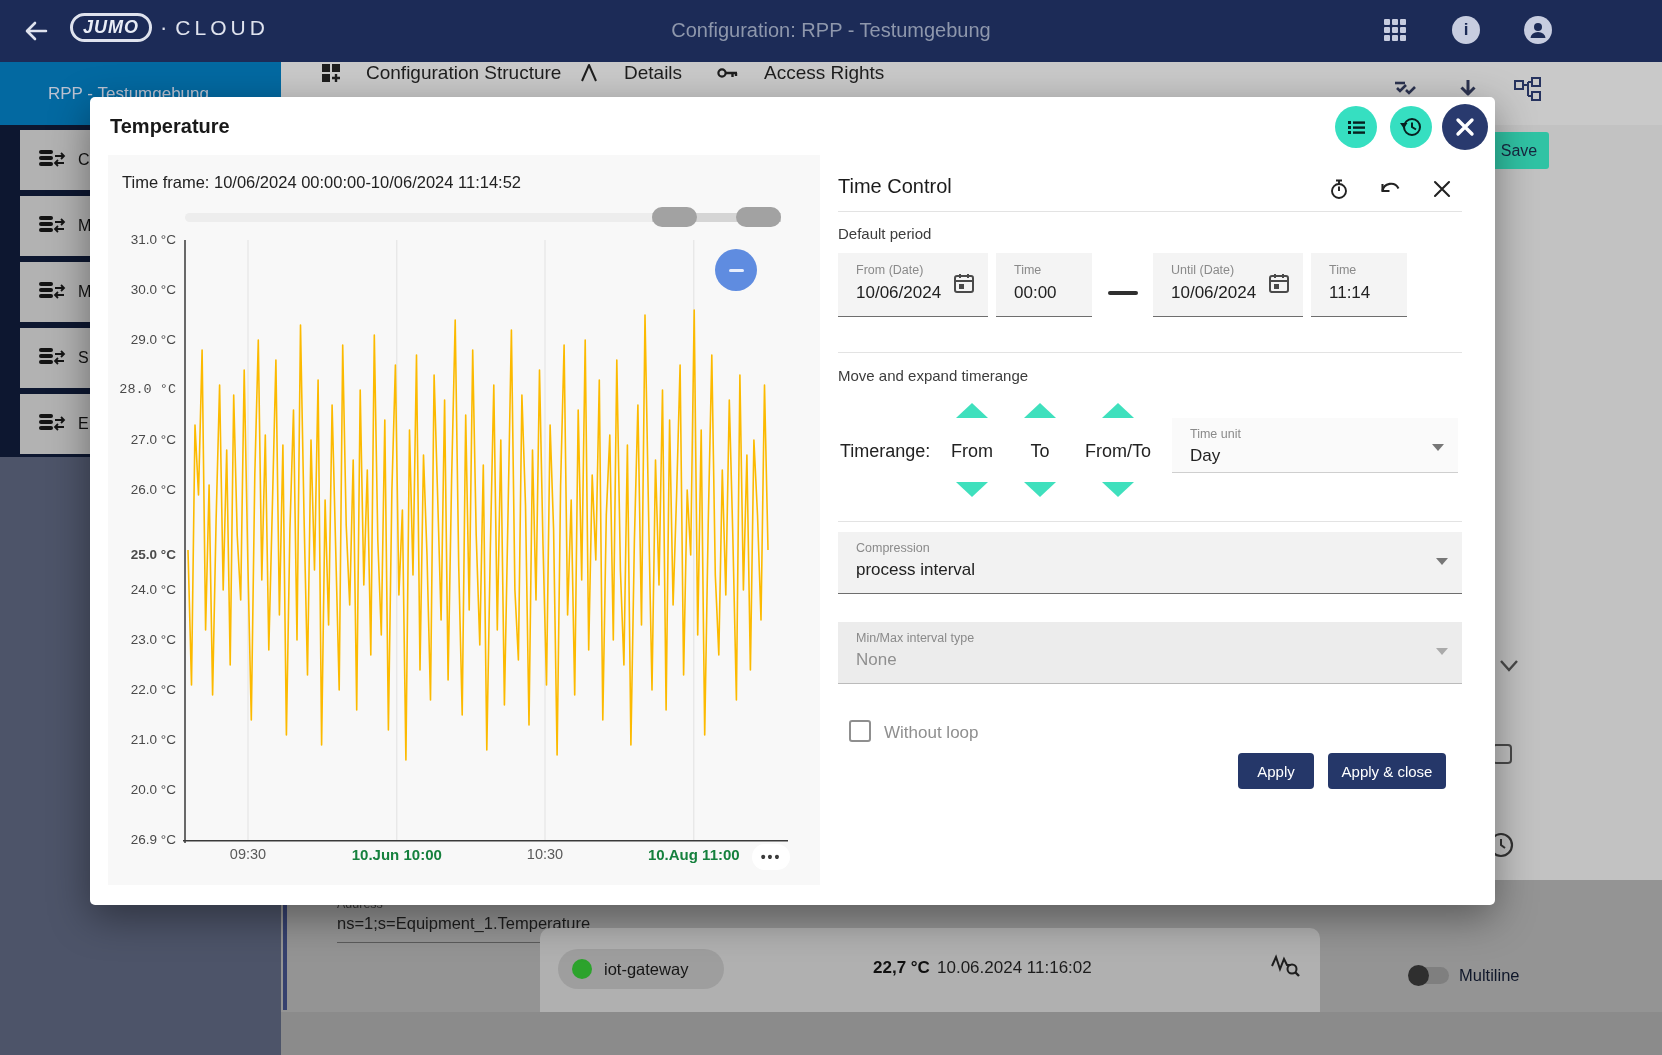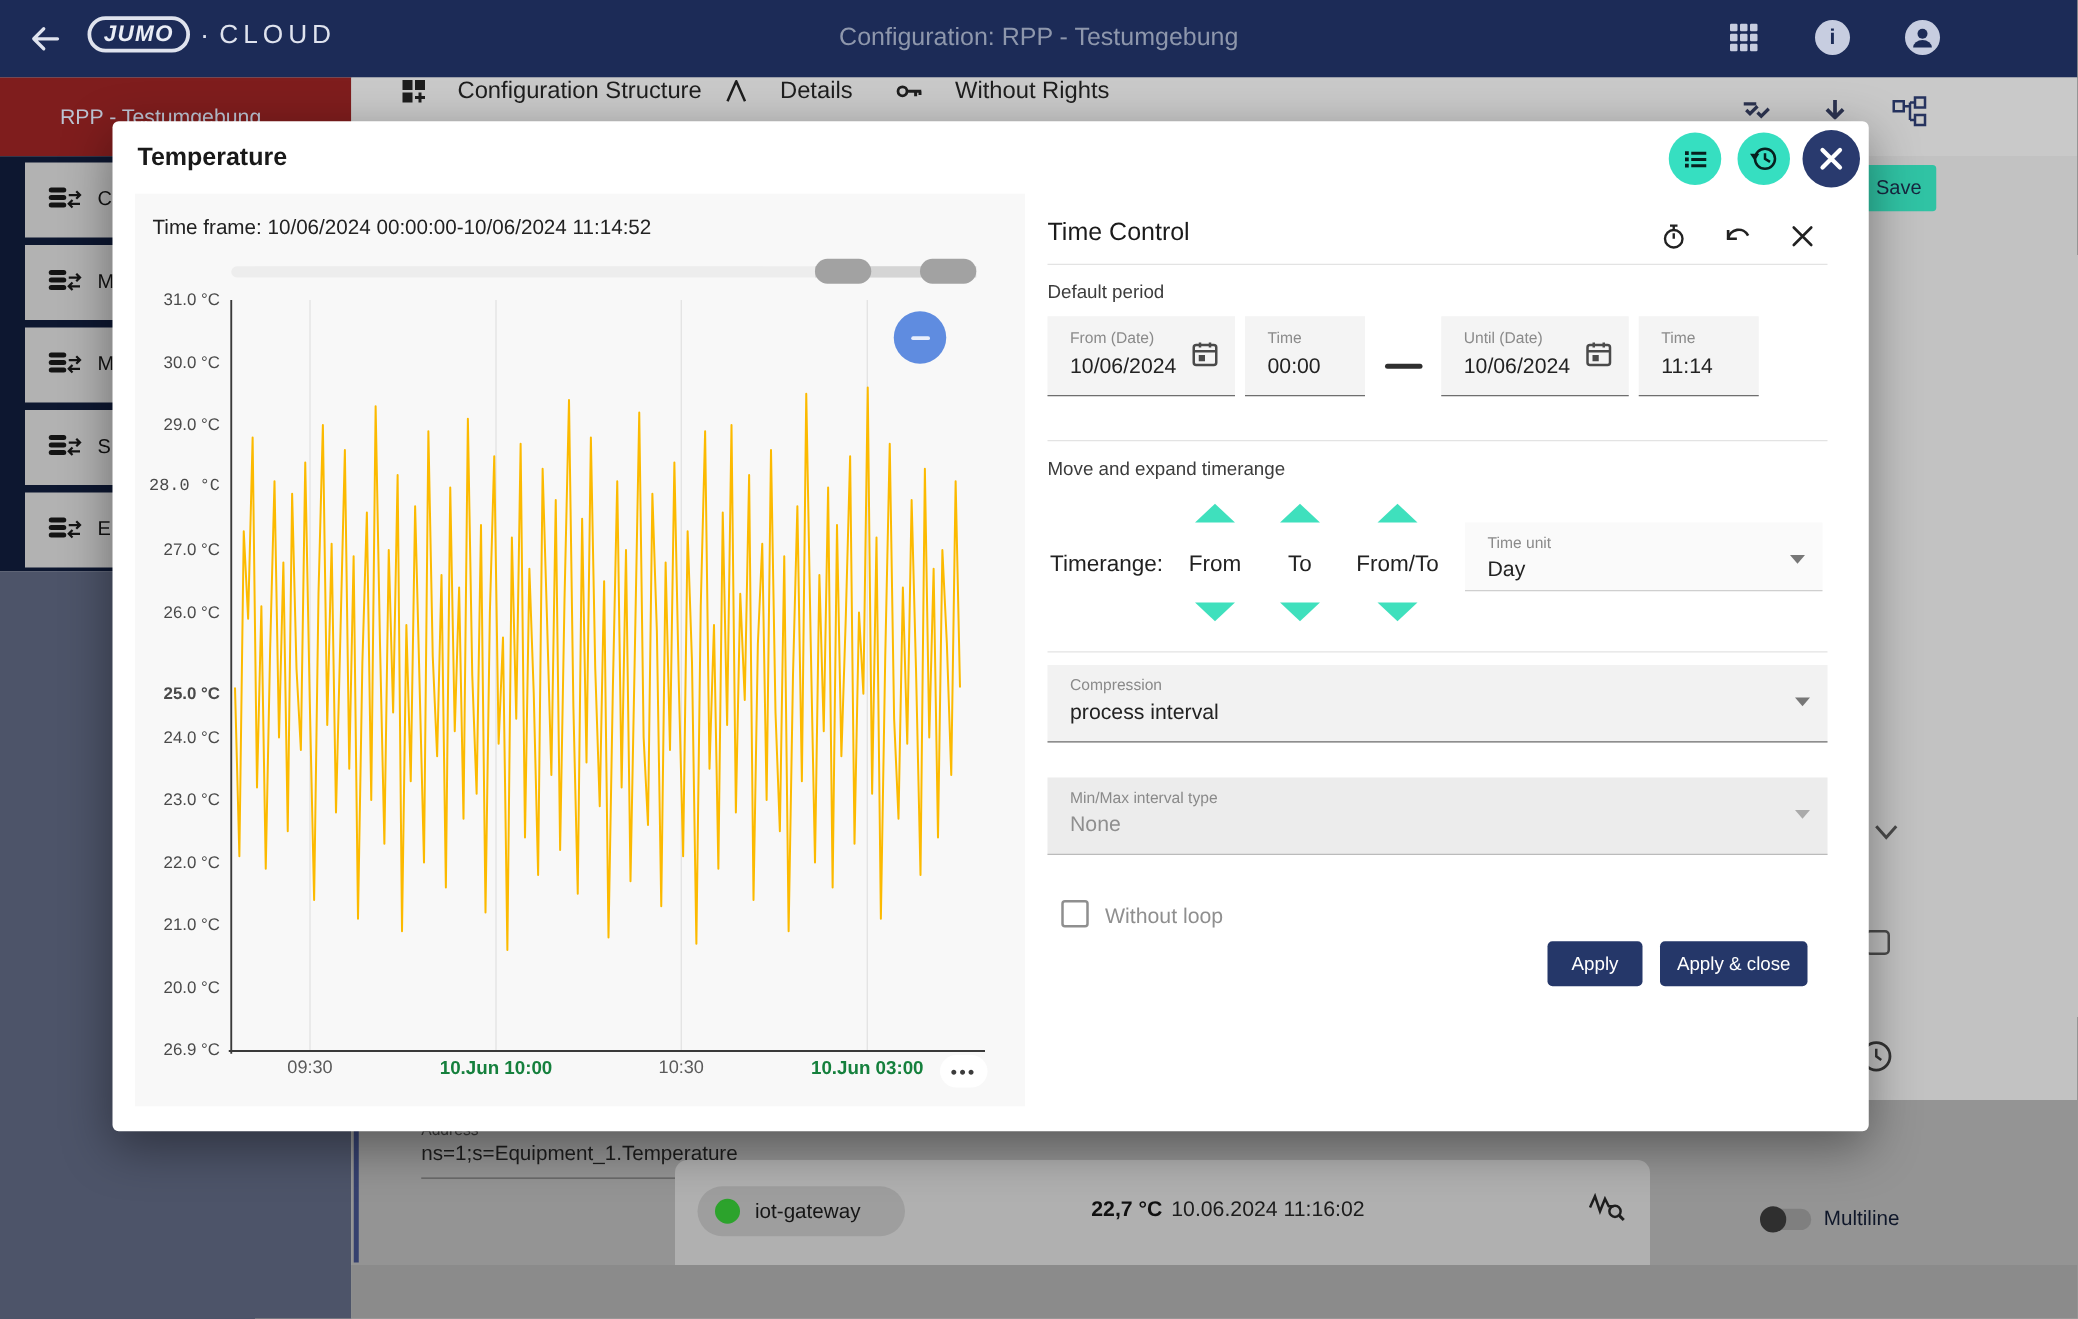--- a/index.html
+++ b/index.html
@@ -19,21 +19,21 @@
                 color:#8e97ac;font-size:20px;}
   #grid-icon{position:absolute;left:1384px;top:19px;width:24px;height:24px;display:grid;
              grid-template-columns:repeat(3,6px);grid-template-rows:repeat(3,6px);gap:2px;cursor:pointer;}
   #grid-icon div{background:#c7cde0;border-radius:1px;}
   .circle-icon{position:absolute;width:28px;height:28px;border-radius:50%;background:#c7cde0;
                display:flex;align-items:center;justify-content:center;cursor:pointer;}
   #info-icon{left:1452px;top:16px;color:#1c2b57;font-weight:bold;font-size:17px;}
   #account-icon{left:1524px;top:16px;}
 
   
-  #subheader-left{position:absolute;left:0;top:62px;width:281px;height:63px;background:#7f1d1d;}
+  #subheader-left{position:absolute;left:0;top:62px;width:281px;height:63px;background:#0369a1;}
   #workspace-name{position:absolute;left:48px;top:22px;color:#bcc3d2;font-size:17px;}
   #subheader-main{position:absolute;left:281px;top:62px;width:1381px;height:63px;background:#c9c9c9;}
   .tab{position:absolute;top:0;height:63px;display:flex;gap:24px;
        color:#1e1e1e;font-size:19px;cursor:pointer;}
   #tab-config{left:39px;}
   #tab-details{left:297px;}
   #tab-access{left:435px;}
   .hdr-action{position:absolute;top:14px;width:30px;height:30px;cursor:pointer;}
   #action-check{left:1110px;}
   #action-download{left:1172px;}
@@ -191,21 +191,21 @@
       <svg width="22" height="22" viewBox="0 0 22 22">
         <path d="M4 19 L11 3 L18 19" stroke="#1e1e1e" stroke-width="2" fill="none" stroke-linejoin="round"></path>
       </svg>
       <span>Details</span>
     </div>
     <div class="tab" id="tab-access">
       <svg width="24" height="22" viewBox="0 0 24 22">
         <circle cx="6" cy="11" r="3.6" fill="none" stroke="#1e1e1e" stroke-width="2.2"></circle>
         <path d="M9.6 11 H21 M16.5 11 v4 M20 11 v3" stroke="#1e1e1e" stroke-width="2.4" fill="none"></path>
       </svg>
-      <span>Without Rights</span>
+      <span>Access Rights</span>
     </div>
     <svg class="hdr-action" id="action-check" viewBox="0 0 30 30">
       <path d="M4 7 h10" stroke="#2c3350" stroke-width="2.6"></path>
       <path d="M16 6 l3 3 l6 -6" stroke="#2c3350" stroke-width="2.6" fill="none" transform="translate(-10,6)"></path>
       <path d="M16 6 l3 3 l6 -6" stroke="#2c3350" stroke-width="2.6" fill="none" transform="translate(-1,8)"></path>
     </svg>
     <svg class="hdr-action" id="action-download" viewBox="0 0 30 30">
       <path d="M15 4 v13 M8.5 11.5 L15 18 L21.5 11.5" stroke="#2c3350" stroke-width="3" fill="none" stroke-linejoin="round"></path>
     </svg>
     <svg class="hdr-action" id="action-tree" viewBox="0 0 30 30">
@@ -362,21 +362,21 @@
           <div class="y-tick" style="top: 477px;">23.0 °C</div>
           <div class="y-tick" style="top: 527px;">22.0 °C</div>
           <div class="y-tick" style="top: 577px;">21.0 °C</div>
           <div class="y-tick" style="top: 627px;">20.0 °C</div>
           <div class="y-tick" style="top: 677px;">26.9 °C</div>
         </div>
       <div id="x-labels">
           <div class="x-tick" style="left: 140px;">09:30</div>
           <div class="x-tick bold" style="left: 288.8px;">10.Jun 10:00</div>
           <div class="x-tick" style="left: 437px;">10:30</div>
-          <div class="x-tick bold" style="left: 585.8px;">10.Jun 03:00</div>
+          <div class="x-tick bold" style="left: 585.8px;">10.Aug 11:00</div>
         </div>
       <div id="zoom-minus">
           <div></div>
         </div>
       <div id="chart-menu">•••</div>
     </div>
 
     <div id="tc-title">Time Control</div>
     <svg class="tc-hicon" id="tc-timer" viewBox="0 0 24 24">
       <circle cx="12" cy="14" r="7" fill="none" stroke="#222" stroke-width="1.9"></circle>

